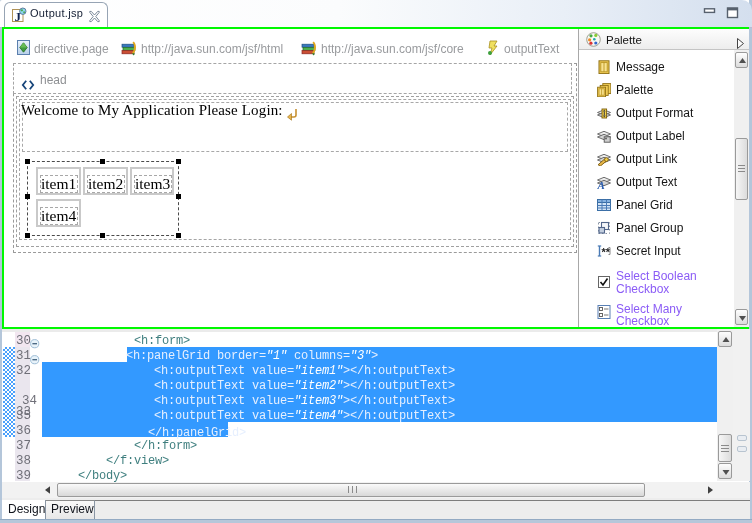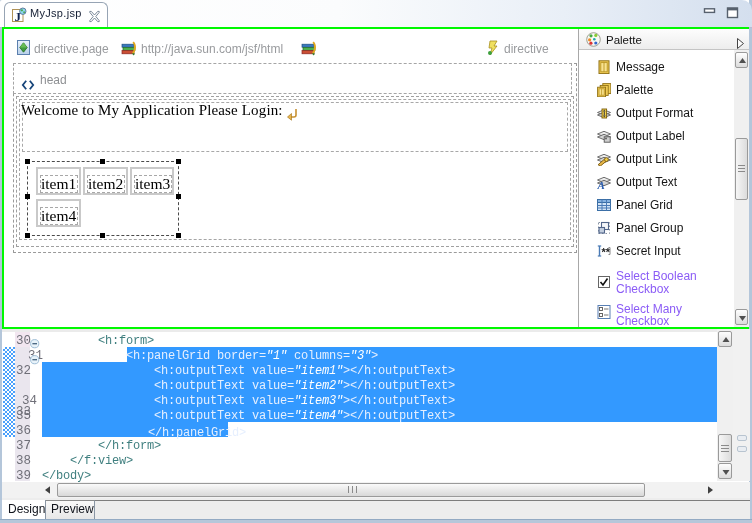--- a/index.html
+++ b/index.html
@@ -12,21 +12,21 @@
      font-family:"Liberation Serif",serif;font-size:15.5px;color:#000;padding:0 0.5px;line-height:16.5px;}
   .h{width:5px;height:5px;background:#000;}
   .pi{left:18px;width:14px;height:14px;}
   .pt{left:37px;font-size:12px;color:#161616;line-height:15px;}
   .pt2{left:37px;font-size:12px;color:#8b5cf6;line-height:12.5px;}
   .sbtn{background:linear-gradient(#fefefe,#dcdcdc);border:1px solid #9a9a9a;border-radius:2px;box-sizing:border-box;}
   .thumb{background:linear-gradient(to right,#f6f6f6,#dcdcdc);border:1px solid #9a9a9a;border-radius:2px;box-sizing:border-box;}
   .lnum{left:14px;width:17px;text-align:right;font-family:"Liberation Mono",monospace;font-size:12.5px;line-height:19px;color:#6f6f78;}
   .fold{left:30px;width:10px;height:10px;}
   .code{left:42px;font-family:"Liberation Mono",monospace;font-size:12px;line-height:18px;letter-spacing:-0.2px;}
-  .tg{color:#3f7f7f;}
+  .tg{color:#3f7f7f;margin-left:36px;}
   .sel{color:#e6effe;}
   .sel i{color:#ffffff;}
   .thumb2{background:linear-gradient(#fafafa,#d8d8d8);border:1px solid #9a9a9a;border-radius:2px;box-sizing:border-box;}
 </style>
 </head>
 <body>
 <div id="root">
 
 <div class="abs" style="left:0;top:0;width:2px;height:523px;background:#b4c6da;"></div>
 <div class="abs" style="left:749px;top:0;width:3px;height:523px;background:#b4c6da;"></div>
@@ -40,21 +40,21 @@
 <div class="abs" id="tabicon" style="left:11px;top:7px;width:16px;height:16px;">
   <svg width="16" height="16" viewBox="0 0 16 16">
     <rect x="1.5" y="2.5" width="10.5" height="12" fill="#ffffff" stroke="#b09256" stroke-width="1"></rect>
     <text x="3.6" y="13.6" font-family="Liberation Serif,serif" font-size="13" font-weight="bold" fill="#0f2250">J</text>
     <circle cx="11.8" cy="4.2" r="3.2" fill="#8fd8f2"></circle>
     <circle cx="10.9" cy="3.3" r="1.1" fill="#4aa84e"></circle>
     <circle cx="13.1" cy="5.2" r="0.9" fill="#4aa84e"></circle>
     <circle cx="11.8" cy="4.2" r="3.2" fill="none" stroke="#56708e" stroke-width="0.9"></circle>
   </svg>
 </div>
-<div class="abs" id="tabtext" style="left:30px;top:7px;font-size:11px;letter-spacing:0.3px;color:#141e33;">MyJsp.jsp</div>
+<div class="abs" id="tabtext" style="left:30px;top:7px;font-size:11px;letter-spacing:0.3px;color:#141e33;">Output.jsp</div>
 <div class="abs" id="tabclose" style="left:88px;top:9px;width:13px;height:13px;">
   <svg width="13" height="13" viewBox="0 0 13 13">
     <path d="M1.8 1.4 L3.3 1.4 L6.5 5.0 L9.7 1.4 L11.2 1.4 L11.2 2.4 L7.8 6.5 L11.2 10.6 L11.2 11.6 L9.7 11.6 L6.5 8.0 L3.3 11.6 L1.8 11.6 L1.8 10.6 L5.2 6.5 L1.8 2.4 Z" fill="none" stroke="#6a7a8c" stroke-width="0.9"></path>
   </svg>
 </div>
 <div class="abs" id="minmax" style="left:700px;top:5px;width:45px;height:16px;">
   <svg width="45" height="16" viewBox="0 0 45 16">
     <rect x="4.5" y="3.8" width="10" height="3.6" fill="#ffffff" stroke="#57616e" stroke-width="1.4"></rect>
     <rect x="27.5" y="3" width="10" height="9.5" fill="#ffffff" stroke="#57616e" stroke-width="1.4"></rect>
     <rect x="27.2" y="2.8" width="10.6" height="2.6" fill="#57616e" stroke="none"></rect>
@@ -91,27 +91,28 @@
 <div class="abs" style="left:141px;top:42px;font-size:12px;color:#999b9e;">http://java.sun.com/jsf/html</div>
 <div class="abs" id="books2" style="left:301px;top:41px;width:17px;height:15px;">
   <svg width="17" height="15" viewBox="0 0 17 15">
     <rect x="1" y="3.2" width="12" height="3" fill="#3a7abf" stroke="#1d4d80" stroke-width="0.7"></rect>
     <rect x="2" y="6.4" width="12" height="3" fill="#4caf50" stroke="#1e6b24" stroke-width="0.7"></rect>
     <rect x="1" y="9.6" width="12" height="3.2" fill="#cc4f35" stroke="#8b2620" stroke-width="0.7"></rect>
     <path d="M12.2 1 Q14.8 4 13.8 8 Q13.2 10.5 11.8 12.5" fill="none" stroke="#e0a81f" stroke-width="1.8"></path>
     <path d="M11.2 12 L14.2 12.8 L12.2 14.6 Z" fill="#2e7d32"></path>
   </svg>
 </div>
+<div class="abs" style="left:321px;top:42px;font-size:12px;color:#999b9e;">http://java.sun.com/jsf/core</div>
 <div class="abs" style="left:486px;top:40px;width:14px;height:16px;">
   <svg width="14" height="16" viewBox="0 0 14 16">
     <path d="M4 1 L11 1 L8 6 L11 6 L4 15 L6 8 L3 8 Z" fill="#f0e060" stroke="#a89020" stroke-width="0.8"></path>
     <circle cx="4" cy="13" r="2" fill="#3da03d"></circle>
   </svg>
 </div>
-<div class="abs" style="left:504px;top:42px;font-size:12px;color:#999b9e;">directive</div>
+<div class="abs" style="left:504px;top:42px;font-size:12px;color:#999b9e;">outputText</div>
 
 <div class="abs" style="left:13px;top:63px;width:564px;height:190px;border:1px dashed #9a9a9a;box-sizing:border-box;"></div>
 <div class="abs" style="left:13px;top:63px;width:559px;height:31px;border:1px dashed #a5a5a5;box-sizing:border-box;background:#fff;"></div>
 <div class="abs" style="left:21px;top:76px;width:14px;height:10px;">
   <svg width="14" height="10" viewBox="0 0 14 10">
     <path d="M5.2 0.8 L1.8 5 L5.2 9.2" fill="none" stroke="#17457a" stroke-width="1.8"></path>
     <path d="M8.8 0.8 L12.2 5 L8.8 9.2" fill="none" stroke="#17457a" stroke-width="1.8"></path>
   </svg>
 </div>
 <div class="abs" style="left:40px;top:73px;font-size:12px;color:#8e9093;">head</div>
@@ -294,21 +295,21 @@
 
 <div class="abs" id="source" style="left:2px;top:329px;width:748px;height:152px;background:#fff;overflow:hidden;"></div>
 
 <div class="abs" style="left:3px;top:346.5px;width:12px;height:90px;
      background:repeating-conic-gradient(#4aa0fc 0% 25%,#ffffff 0% 50%);background-size:4px 4px;"></div>
 
 <div class="abs" style="left:2px;top:329px;width:748px;height:3px;background:#ebebeb;"></div>
 <div class="abs" style="left:15px;top:332px;width:15px;height:149px;background:#eae6ee;"></div>
 <div class="abs" style="left:15px;top:331.5px;width:15px;height:15px;background:#f2e6f0;"></div>
 <div class="abs lnum" style="top:331.5px;">30</div>
-<div class="abs lnum" style="top:346.5px;padding-left:12px;">31</div>
+<div class="abs lnum" style="top:346.5px;">31</div>
 <div class="abs lnum" style="top:361.5px;">32</div>
 <div class="abs lnum" style="top:376.5px;margin-top:26px;">33</div>
 <div class="abs lnum" style="top:391.5px;padding-left:6px;">34</div>
 <div class="abs lnum" style="top:406.5px;">35</div>
 <div class="abs lnum" style="top:421.5px;">36</div>
 <div class="abs lnum" style="top:436.5px;">37</div>
 <div class="abs lnum" style="top:451.5px;">38</div>
 <div class="abs lnum" style="top:466.5px;">39</div>
 
 <div class="abs fold" style="top:335px;"><svg width="10" height="10">

